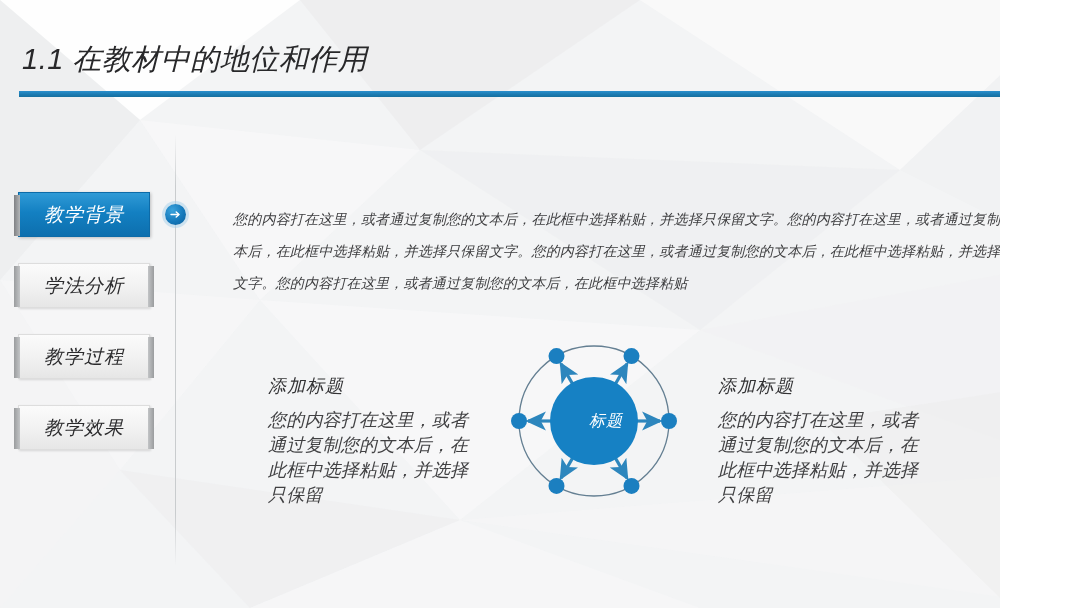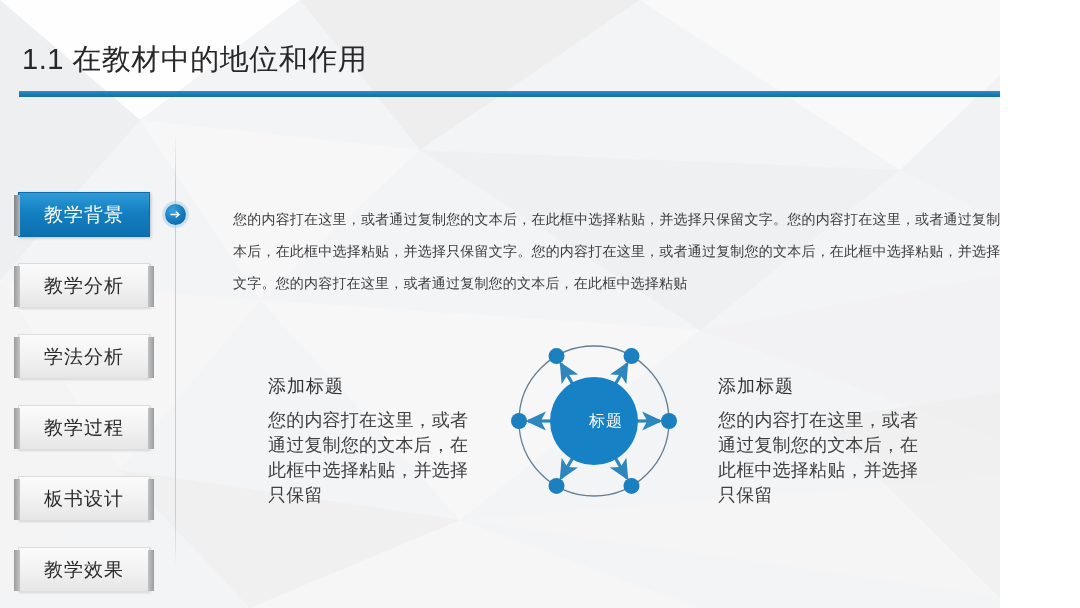--- a/index.html
+++ b/index.html
@@ -10,20 +10,21 @@
     overflow: hidden;
     font-family: "Liberation Sans", "DejaVu Sans", sans-serif;
   }
 
   #slide {
     position: relative;
     width: 1000px;
     height: 608px;
     background: #f4f5f6;
     overflow: hidden;
+    font-style: italic;
   }
 
   
   #bg-texture {
     position: absolute;
     inset: 0;
     width: 1080px;
     height: 608px;
     pointer-events: none;
   }
@@ -220,30 +221,24 @@
   <div id="page-title">1.1 在教材中的地位和作用</div>
   <div id="title-rule"></div>
 
   <div id="sidebar-divider"></div>
 
   <div id="sidebar">
     <div class="nav-item active">
       <span class="nav-label">教学背景</span>
     </div>
     <div class="nav-item inactive">
-      <span class="nav-label">教学分析</span>
-    </div>
-    <div class="nav-item inactive">
       <span class="nav-label">学法分析</span>
     </div>
     <div class="nav-item inactive">
       <span class="nav-label">教学过程</span>
-    </div>
-    <div class="nav-item inactive">
-      <span class="nav-label">板书设计</span>
     </div>
     <div class="nav-item inactive">
       <span class="nav-label">教学效果</span>
     </div>
   </div>
 
   <div id="nav-arrow-marker">
     <svg width="13" height="13" viewBox="0 0 13 13">
       <path d="M2 6.5 H9.6" stroke="#ffffff" stroke-width="1.4" fill="none" stroke-linecap="round"></path>
       <path d="M7.2 3.9 L10 6.5 L7.2 9.1" stroke="#ffffff" stroke-width="1.4" fill="none" stroke-linecap="round" stroke-linejoin="round"></path>

